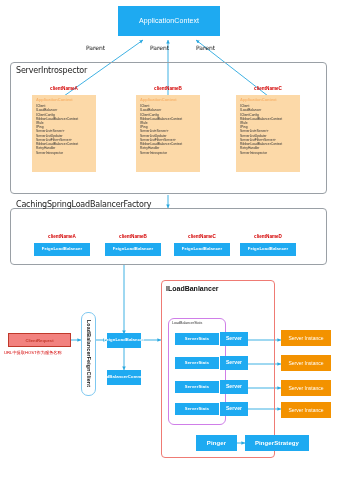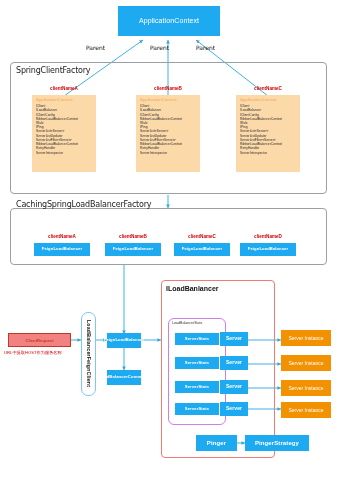--- a/index.html
+++ b/index.html
@@ -101,21 +101,21 @@
 </svg>
 
 <div class="abs blue-box" style="left:118px;top:6px;width:102px;height:30px;font-size:7px;font-weight:normal;">
   <span>ApplicationContext</span>
 </div>
 <div class="parent-label" style="left:86px;top:44px;">Parent</div>
 <div class="parent-label" style="left:150px;top:44px;">Parent</div>
 <div class="parent-label" style="left:196px;top:44px;">Parent</div>
 
 <div class="abs frame" style="left:10px;top:62px;width:317px;height:132px;"></div>
-<div class="frame-title" style="left:16px;top:66px;">SpringClientFactory</div>
+<div class="frame-title" style="left:16px;top:66px;">ServerIntrospector</div>
 
 <div class="client-label" style="left:32px;top:86px;width:64px;">clientNameA</div>
 <div class="abs peach-box" style="left:32px;top:95px;width:64px;height:77px;">
   <div class="peach-title">ApplicationContext</div>
   <div class="peach-list">IClient
 ILoadBalancer
 IClientConfig
 RibbonLoadBalancerContext
 IRule
 IPing

